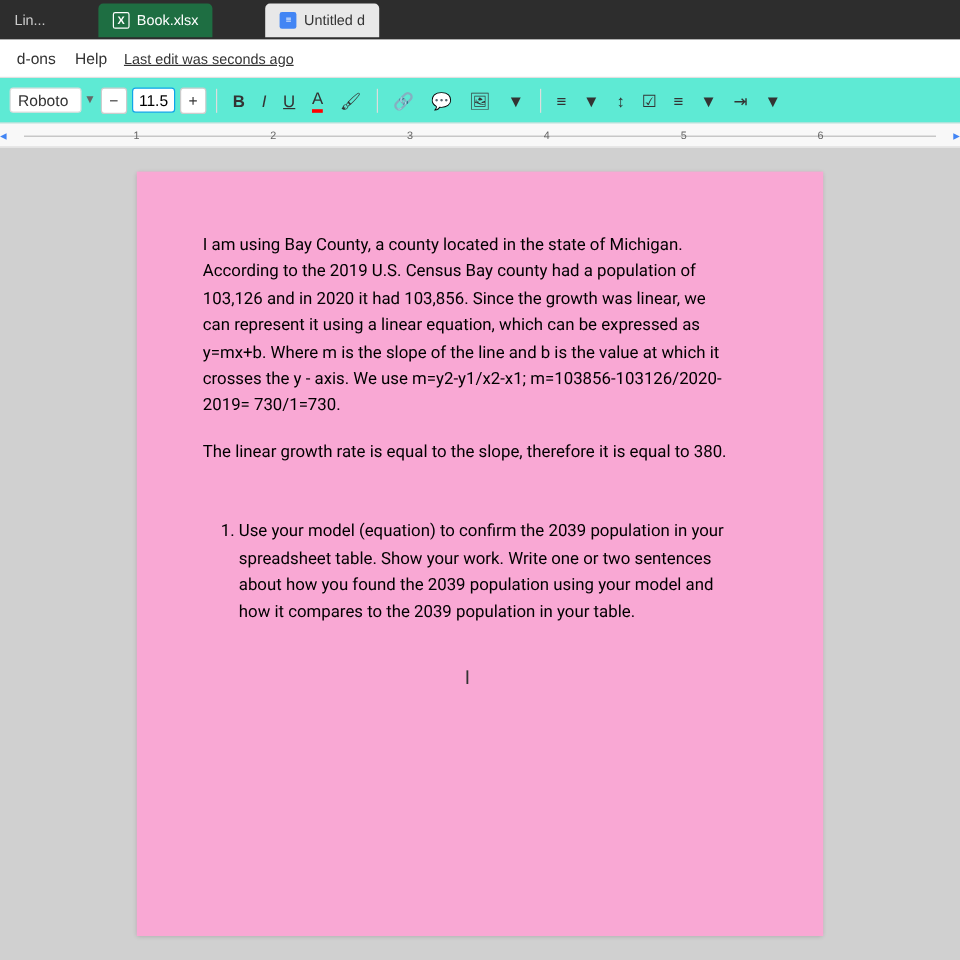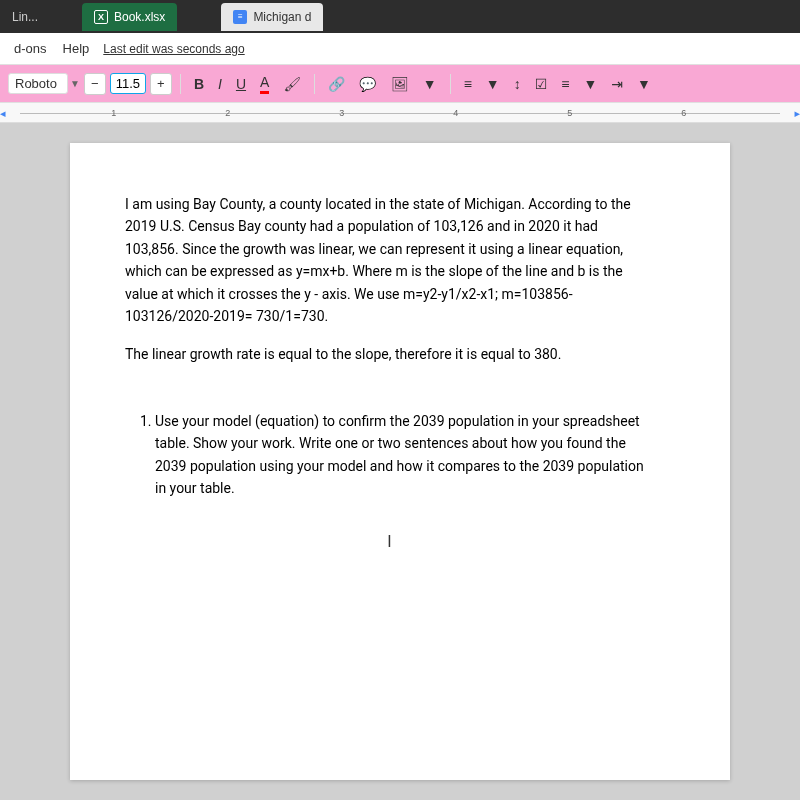--- a/index.html
+++ b/index.html
@@ -85,21 +85,21 @@
       color: #333;
       margin-left: 4px;
       text-decoration: underline;
       cursor: pointer;
     }
 
     
     .toolbar {
       display: flex;
       align-items: center;
-      background: #f9a8d4;
+      background: #5eead4;
       height: 38px;
       padding: 0 8px;
       border-bottom: 1px solid #e0e0e0;
       gap: 4px;
     }
     .font-name {
       font-size: 13px;
       color: #333;
       padding: 2px 6px;
       border: 1px solid #ddd;
@@ -201,22 +201,22 @@
     .doc-area {
       background: #d0d0d0;
       flex: 1;
       display: flex;
       justify-content: center;
       padding: 20px 0;
       overflow: auto;
       height: calc(800px - 33px - 32px - 38px - 20px);
     }
     .doc-page {
-      background: #ffffff;
-      width: 660px;
+      background: #f9a8d4;
+      width: 572px;
       min-height: 620px;
       padding: 50px 76px 50px 55px;
       box-shadow: 0 1px 4px rgba(0,0,0,0.2);
       position: relative;
     }
     .doc-content {
       font-family: 'Roboto', Arial, sans-serif;
       font-size: 14px;
       line-height: 1.6;
       color: #000;
@@ -244,21 +244,21 @@
 <body>
 
 <div class="tab-bar">
   <span class="tab-left-label">Lin...</span>
   <div class="tab-item active-xl">
     <span class="tab-icon-xl">X</span>
     <span>Book.xlsx</span>
   </div>
   <div class="tab-item active-doc">
     <span class="tab-icon-doc">≡</span>
-    <span>Michigan d</span>
+    <span>Untitled d</span>
   </div>
 </div>
 
 <div class="menu-bar">
   <span class="menu-item">d-ons</span>
   <span class="menu-item">Help</span>
   <span class="last-edit">Last edit was seconds ago</span>
 </div>
 
 <div class="toolbar">

